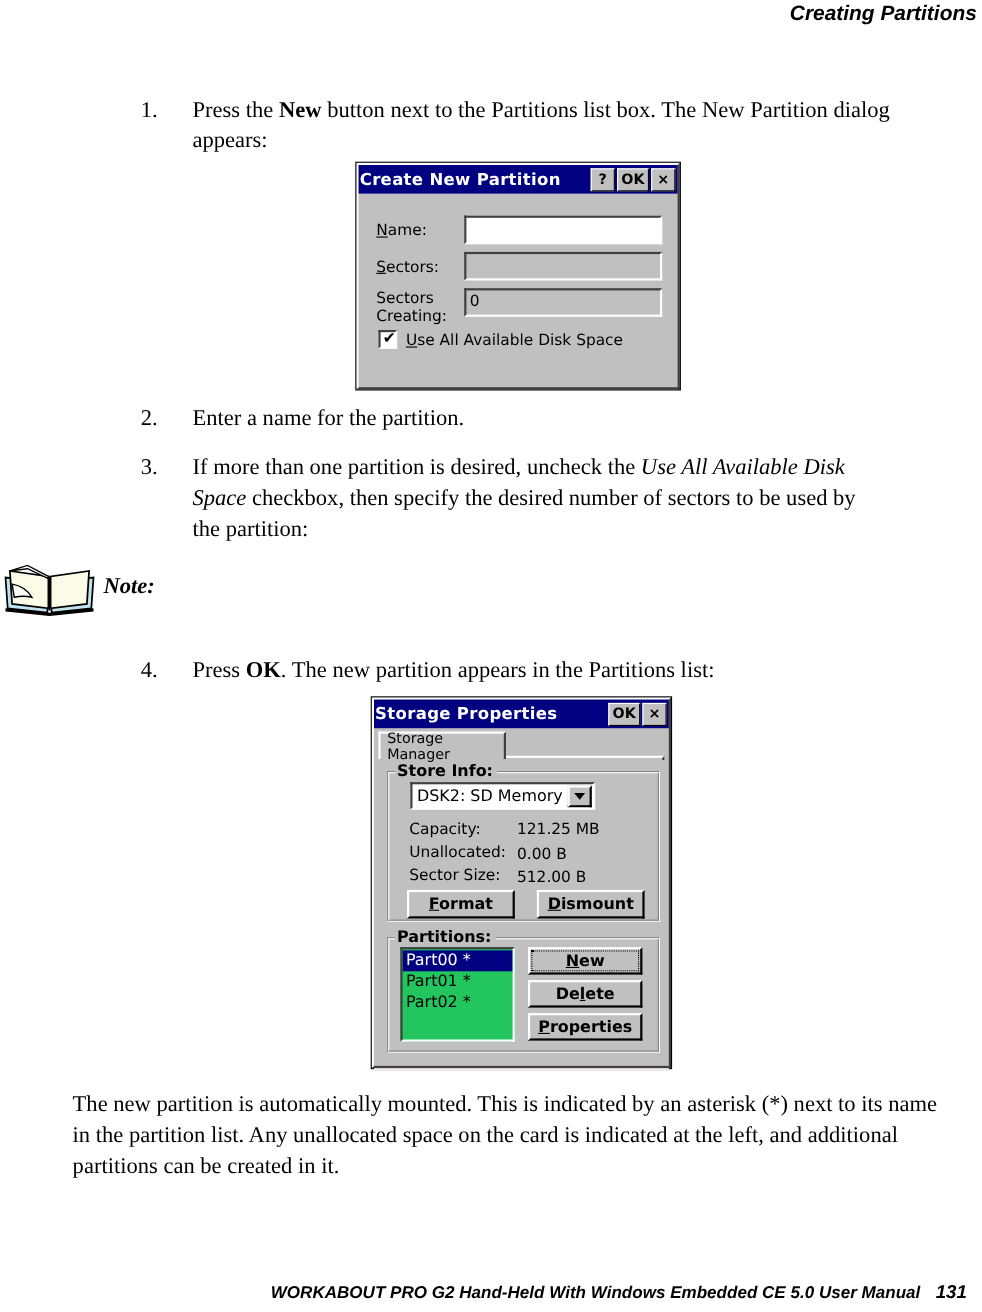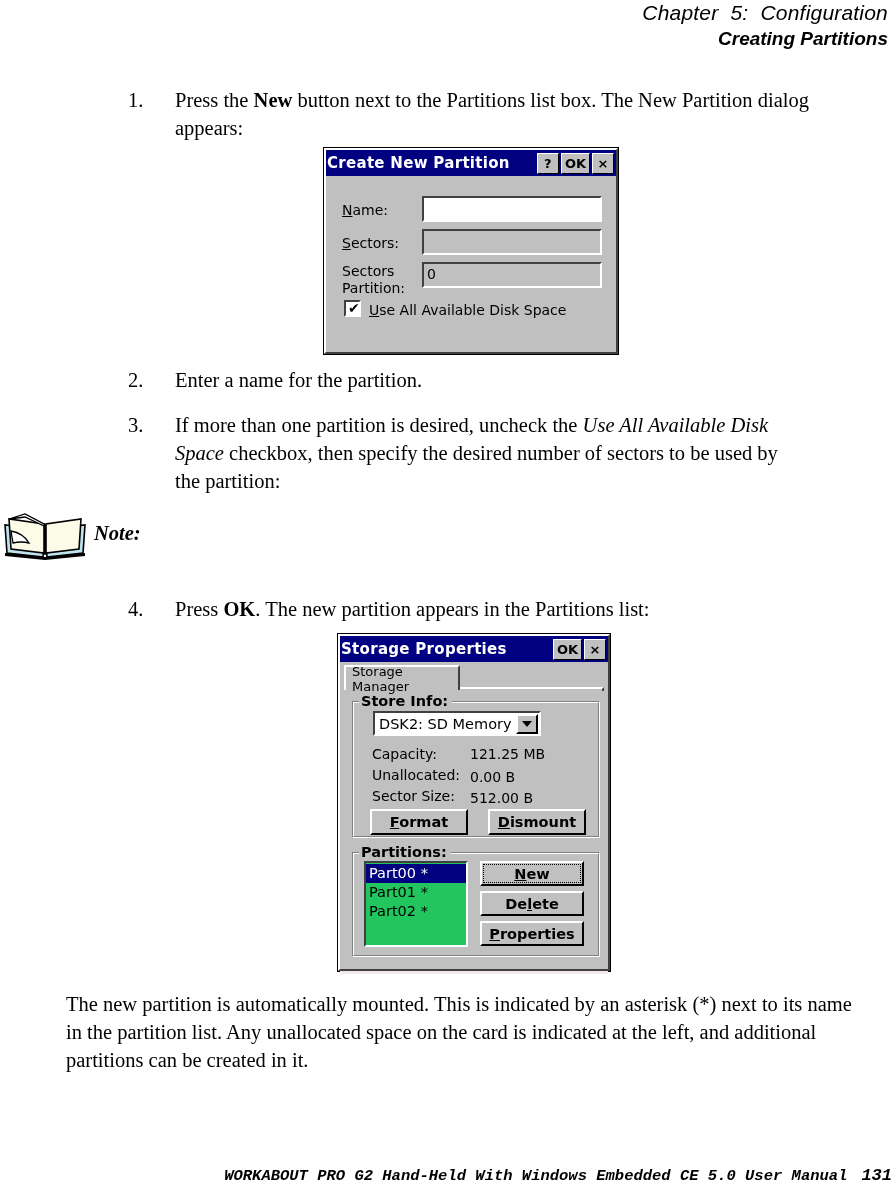--- a/index.html
+++ b/index.html
@@ -326,36 +326,35 @@
   .smudge {
     position: absolute;
     height: 3px;
     background: #f0eaea;
   }
 
   
   .page-footer {
     position: absolute;
     left: 0;
-    right: 1px;
+    right: 14px;
     bottom: 8px;
     text-align: right;
-    font-family: Liberation Mono, monospace;
+    font-family: Liberation Sans, sans-serif;
     font-style: italic;
     font-weight: bold;
     font-size: 15.5px;
     white-space: pre;
   }
   .page-footer .pnum { margin-left: 14px; font-size: 17px; }
 </style>
 </head>
 <body>
 
 <div class="page-header">
-  <div class="hdr-chapter">Chapter  5:  Configuration</div>
   <div class="hdr-section">Creating Partitions</div>
 </div>
 
 <div class="step" style="left:128px; top:86px; width:700px;">
   <span class="num">1.</span>
   <span class="txt"><span>Press the </span><span class="bold">New</span><span> button next to the Partitions list box. The New Partition dialog appears:</span></span>
 </div>
 
 <div class="ce-dialog" style="left:324px; top:148px; width:294px; height:206px;">
   <div class="ce-title">
@@ -366,21 +365,21 @@
       <span class="ce-tbtn">×</span>
     </span>
   </div>
 
   <span class="ce-label" style="left:16px; top:52px;"><span class="ul">N</span>ame:</span>
   <div class="ce-field f-white" style="position:absolute; left:96px; top:46px; width:180px; height:26px;"></div>
 
   <span class="ce-label" style="left:16px; top:85px;"><span class="ul">S</span>ectors:</span>
   <div class="ce-field f-gray" style="position:absolute; left:96px; top:79px; width:180px; height:26px;"></div>
 
-  <span class="ce-label" style="left:16px; top:113px; line-height:17px;"><span>Sectors</span><br><span>Partition:</span></span>
+  <span class="ce-label" style="left:16px; top:113px; line-height:17px;"><span>Sectors</span><br><span>Creating:</span></span>
   <div class="ce-field f-gray" style="position:absolute; left:96px; top:112px; width:180px; height:26px; align-items:flex-start; padding-top:2px;">0</div>
 
   <div class="ce-check" style="left:18px; top:150px;">
     <span class="tick">✔</span>
   </div>
   <span class="ce-label" style="left:43px; top:152px;"><span class="ul">U</span>se All Available Disk Space</span>
 </div>
 
 <div class="step" style="left:128px; top:366px; width:700px;">
   <span class="num">2.</span>

